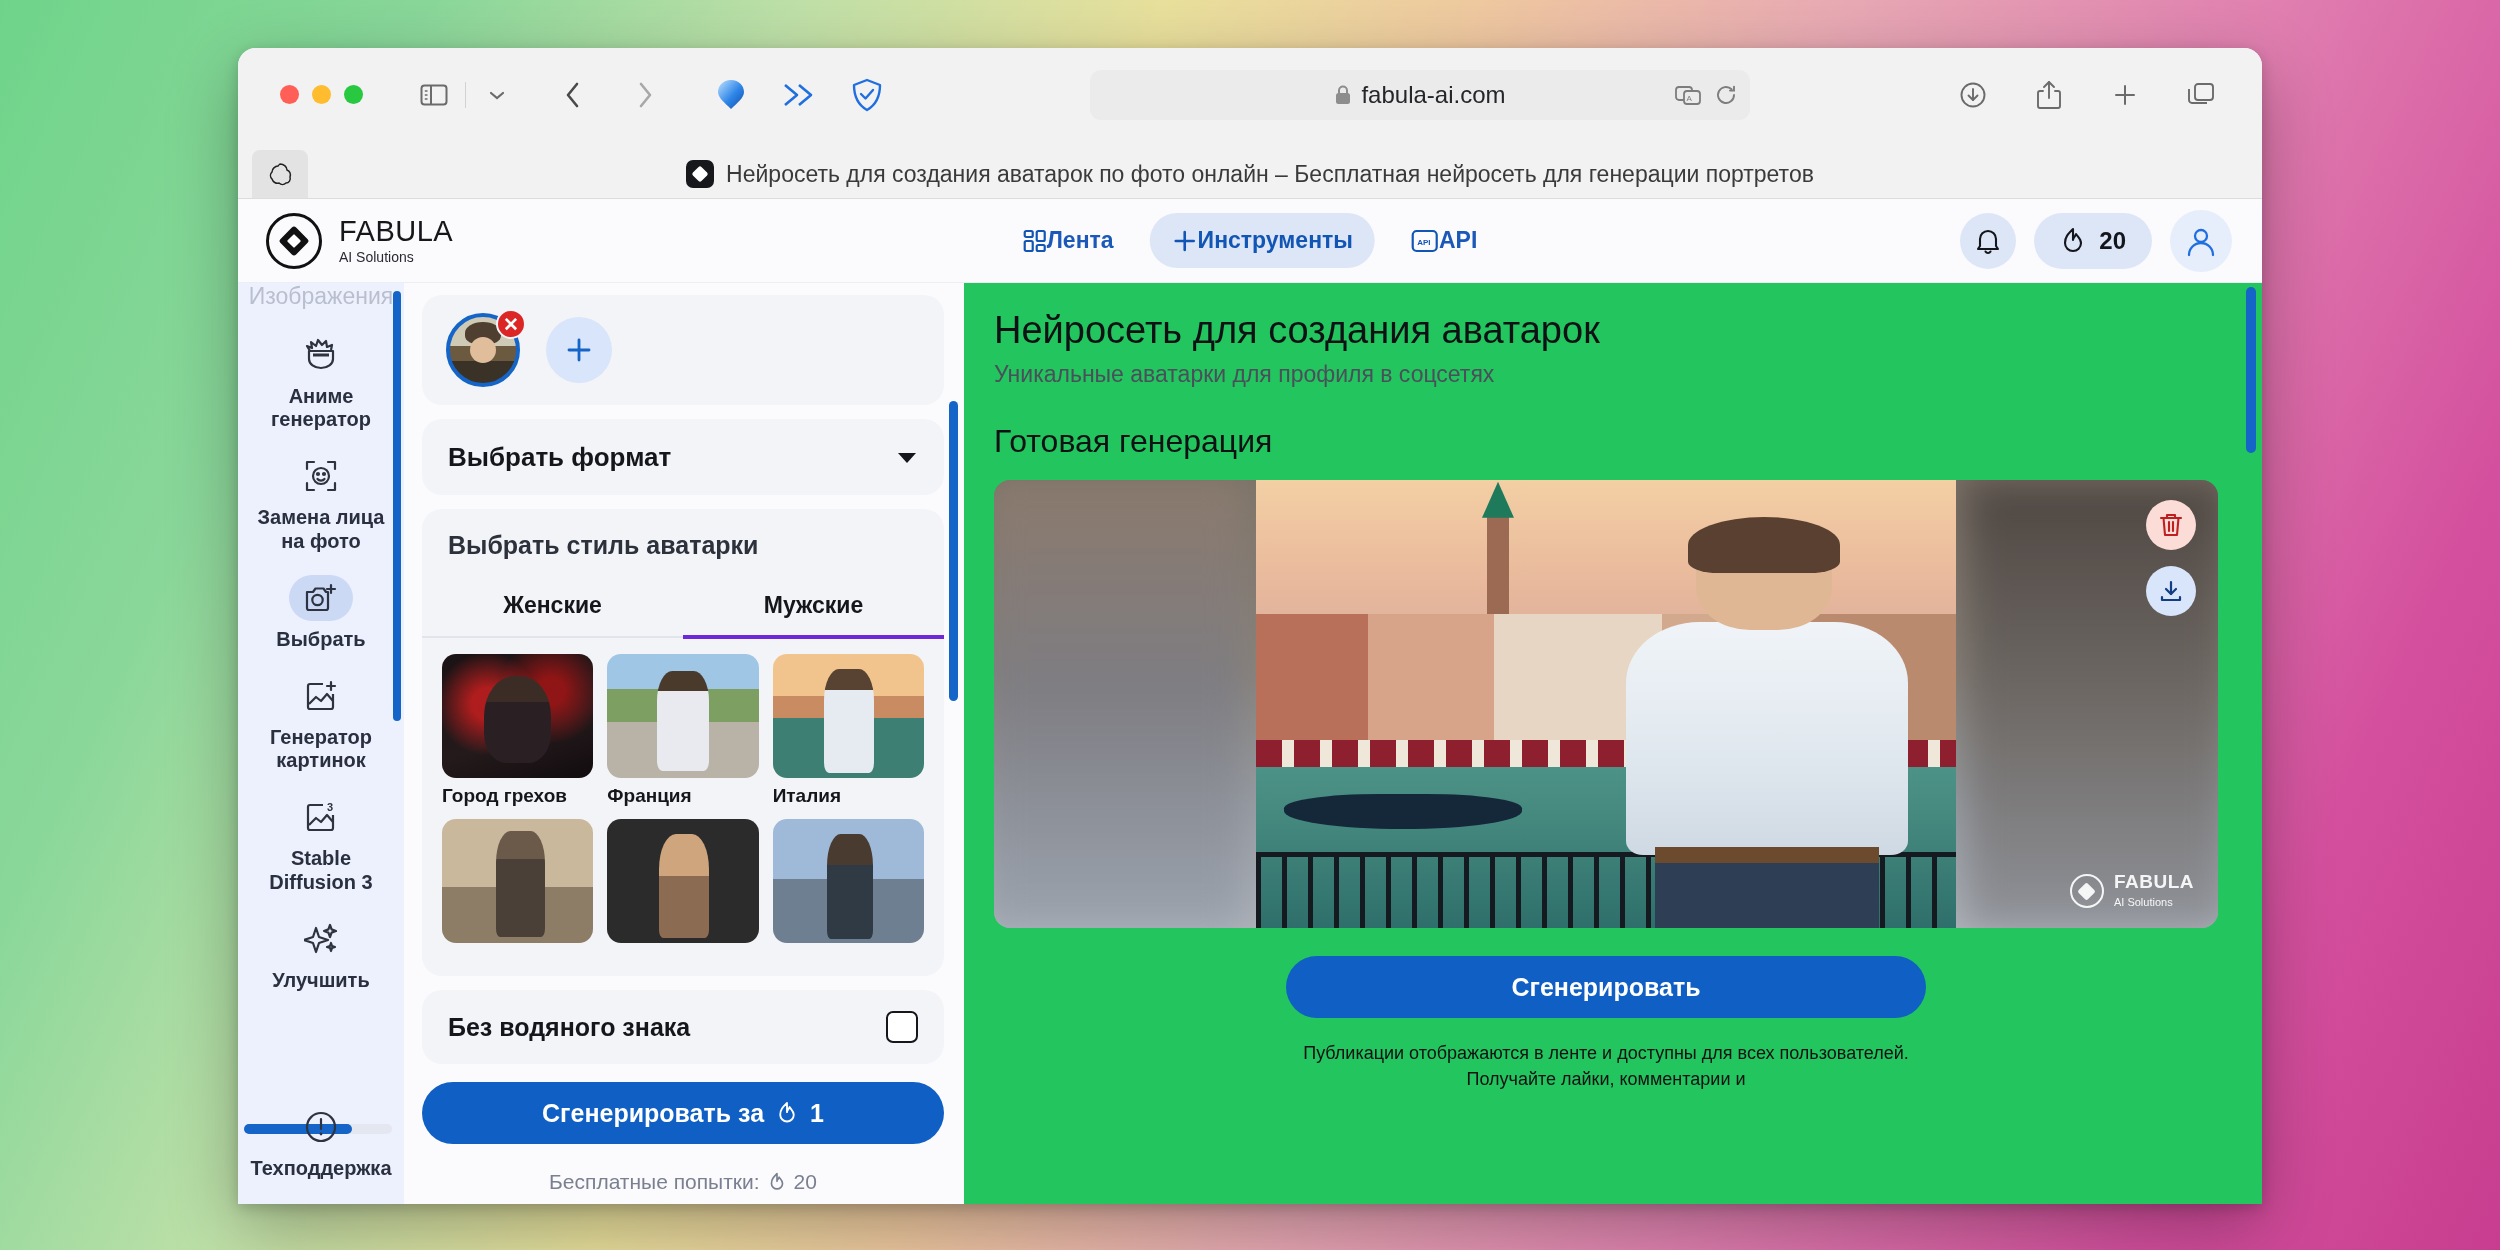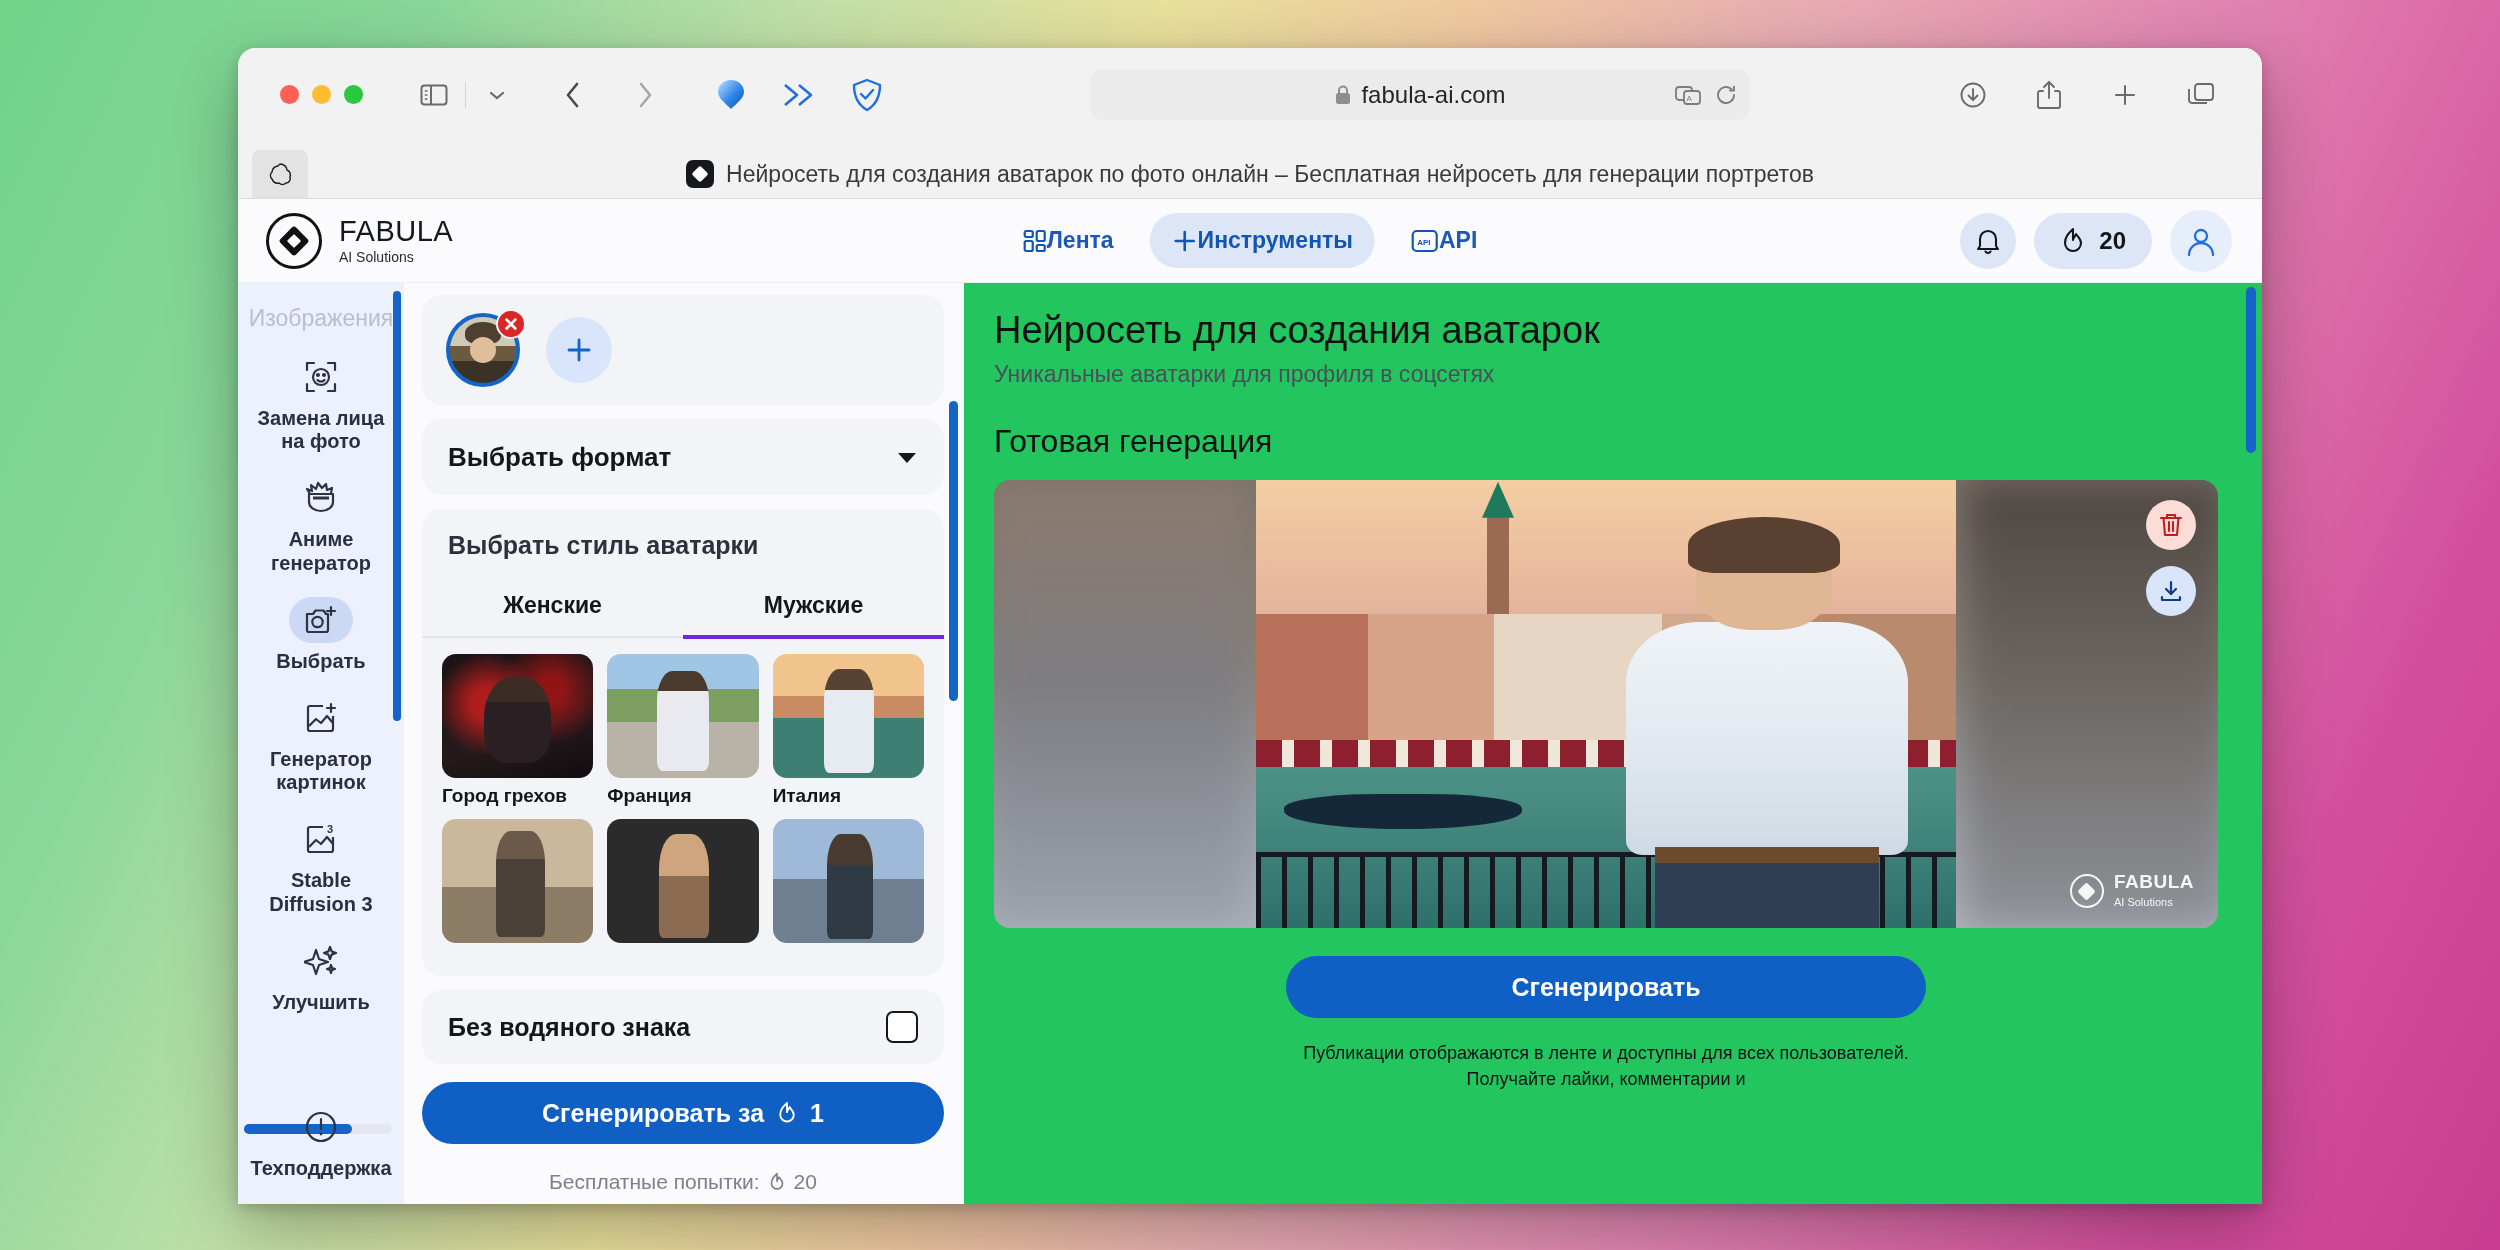--- a/index.html
+++ b/index.html
@@ -151,21 +151,21 @@
     background: #e6edfb; display: flex;
     align-items: center; justify-content: center; cursor: pointer;
   }
 
   
   .body { flex: 1; display: flex; overflow: hidden; position: relative; }
 
   
   .sidebar {
     width: 166px; flex: 0 0 166px;
-    background: #edf1fd; padding-top: 22px;
+    background: #edf1fd; 
     position: relative; overflow: hidden;
   }
   .side-title {
     text-align: center; font-size: 23px; color: #b9bfcf;
     font-weight: 400; margin-bottom: 16px;
   }
   .side-item {
     display: flex; flex-direction: column; align-items: center;
     gap: 7px; padding: 6px 8px 16px; cursor: pointer;
   }
@@ -633,43 +633,43 @@
       </div>
     </div>
 
     <div class="body">
 
       <div class="sidebar">
         <div class="side-title">Изображения</div>
 
         <div class="side-item">
           <div class="side-icon">
+            <svg width="34" height="34" viewBox="0 0 34 34" fill="none" stroke="#2d3340" stroke-width="2.2" stroke-linejoin="round">
+              <path d="M6 13 L3 8 L8 10 L7 4 L12 8 L14 2 L18 7 L22 3 L23 9 L28 7 L27 12"></path>
+              <path d="M5 13 h24 v8 a12 9 0 0 1-24 0Z"></path>
+              <line x1="9" y1="17" x2="25" y2="17" stroke-width="3"></line>
+            </svg>
+          </div>
+          <div class="side-label">Аниме<br>генератор</div>
+        </div>
+
+        <div class="side-item">
+          <div class="side-icon">
             <svg width="34" height="34" viewBox="0 0 34 34" fill="none" stroke="#2d3340" stroke-width="2.2" stroke-linecap="round" stroke-linejoin="round">
               <polyline points="3,10 3,3 10,3"></polyline>
                 <polyline points="24,3 31,3 31,10"></polyline>
               <polyline points="31,24 31,31 24,31"></polyline>
                 <polyline points="10,31 3,31 3,24"></polyline>
               <circle cx="17" cy="17" r="8"></circle>
               <circle cx="14" cy="15" r="1" fill="#2d3340"></circle>
                 <circle cx="20" cy="15" r="1" fill="#2d3340"></circle>
               <path d="M13.5 20 a4 3 0 0 0 7 0"></path>
             </svg>
           </div>
           <div class="side-label">Замена лица<br>на фото</div>
-        </div>
-
-        <div class="side-item">
-          <div class="side-icon">
-            <svg width="34" height="34" viewBox="0 0 34 34" fill="none" stroke="#2d3340" stroke-width="2.2" stroke-linejoin="round">
-              <path d="M6 13 L3 8 L8 10 L7 4 L12 8 L14 2 L18 7 L22 3 L23 9 L28 7 L27 12"></path>
-              <path d="M5 13 h24 v8 a12 9 0 0 1-24 0Z"></path>
-              <line x1="9" y1="17" x2="25" y2="17" stroke-width="3"></line>
-            </svg>
-          </div>
-          <div class="side-label">Аниме<br>генератор</div>
         </div>
 
         <div class="side-item active">
           <div class="side-icon">
             <svg width="34" height="30" viewBox="0 0 34 30" fill="none" stroke="#2d3340" stroke-width="2.2" stroke-linejoin="round">
               <path d="M3 9 h6 l2.5-3.5 h8 L22 9 h2 v16 a2 2 0 0 1-2 2 H5 a2 2 0 0 1-2-2Z"></path>
               <circle cx="13.5" cy="17" r="5.2"></circle>
               <line x1="27" y1="2" x2="27" y2="10" stroke-linecap="round"></line>
               <line x1="23" y1="6" x2="31" y2="6" stroke-linecap="round"></line>
             </svg>

